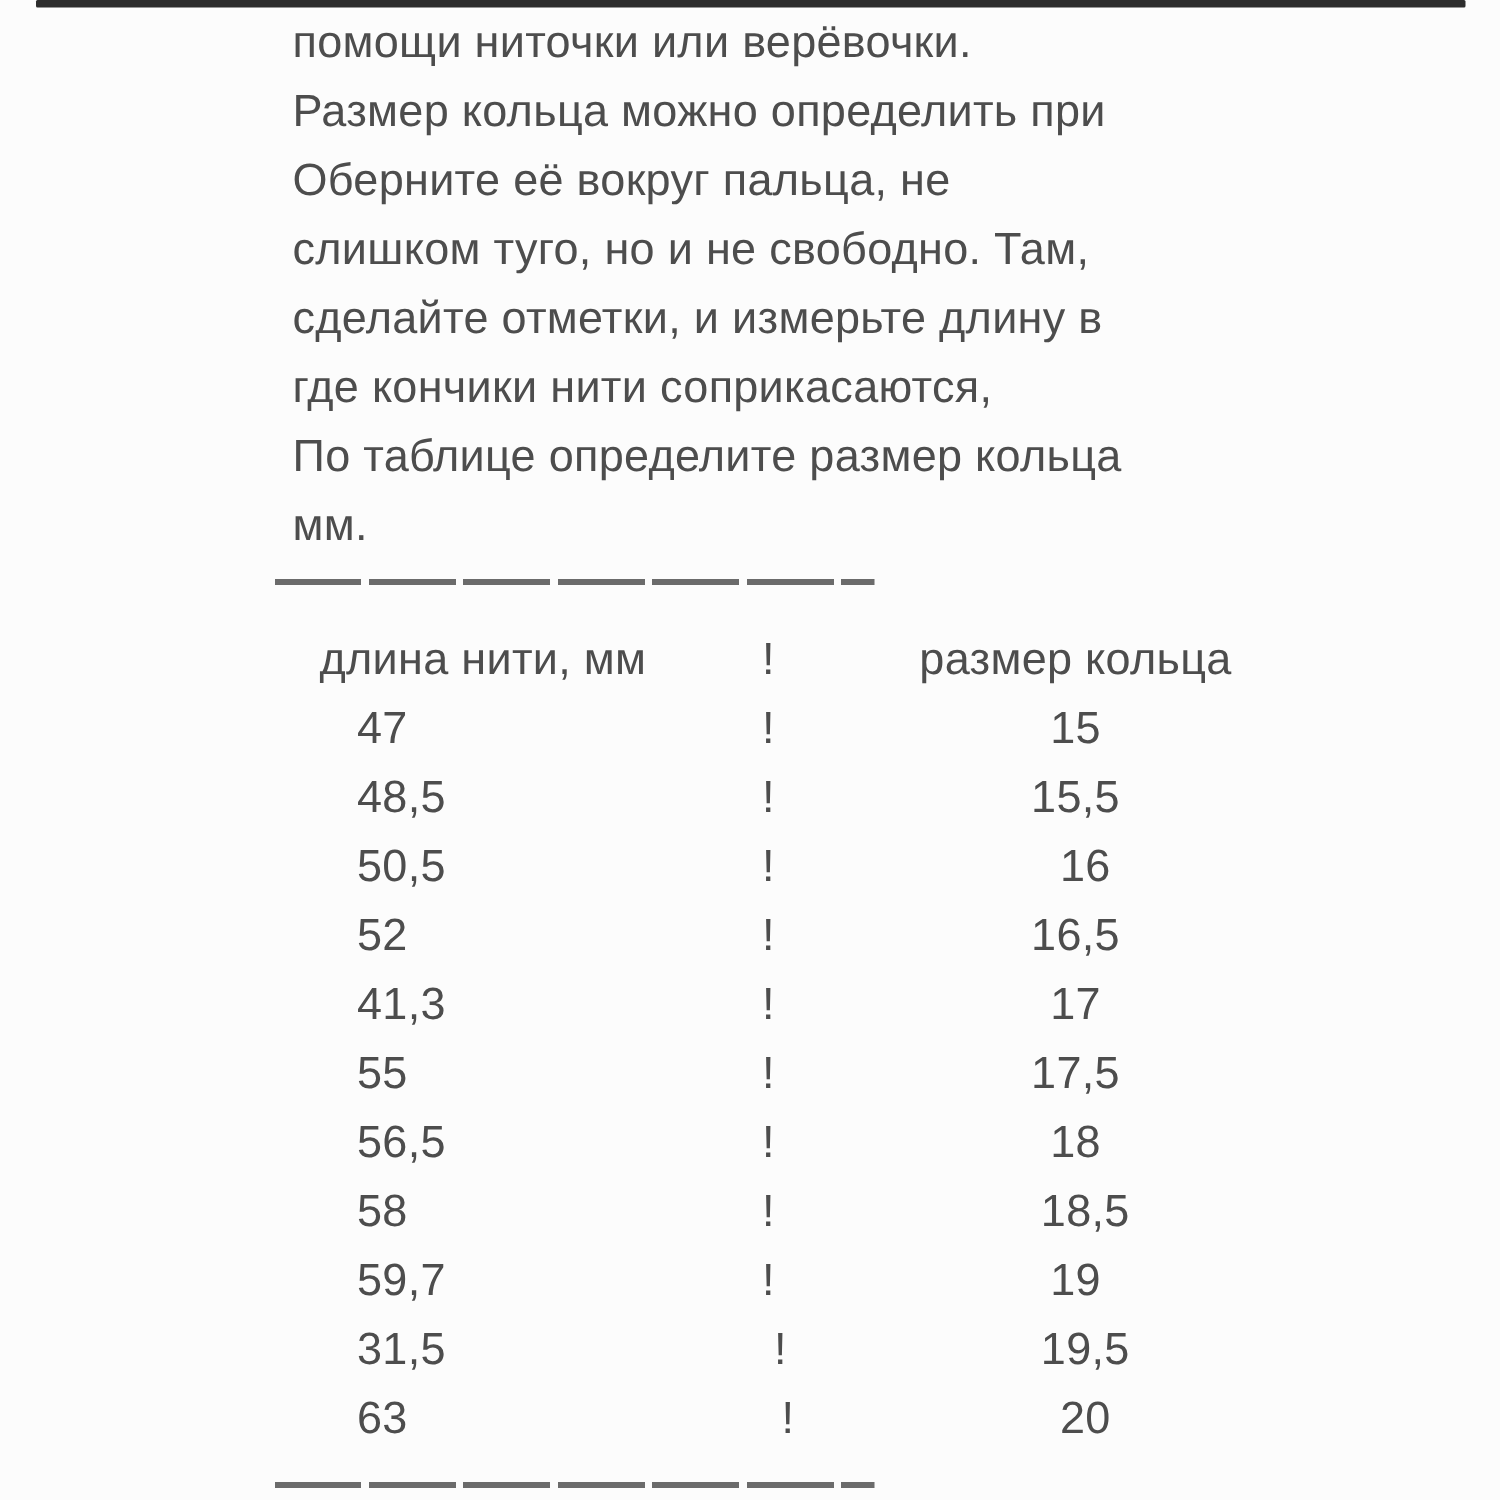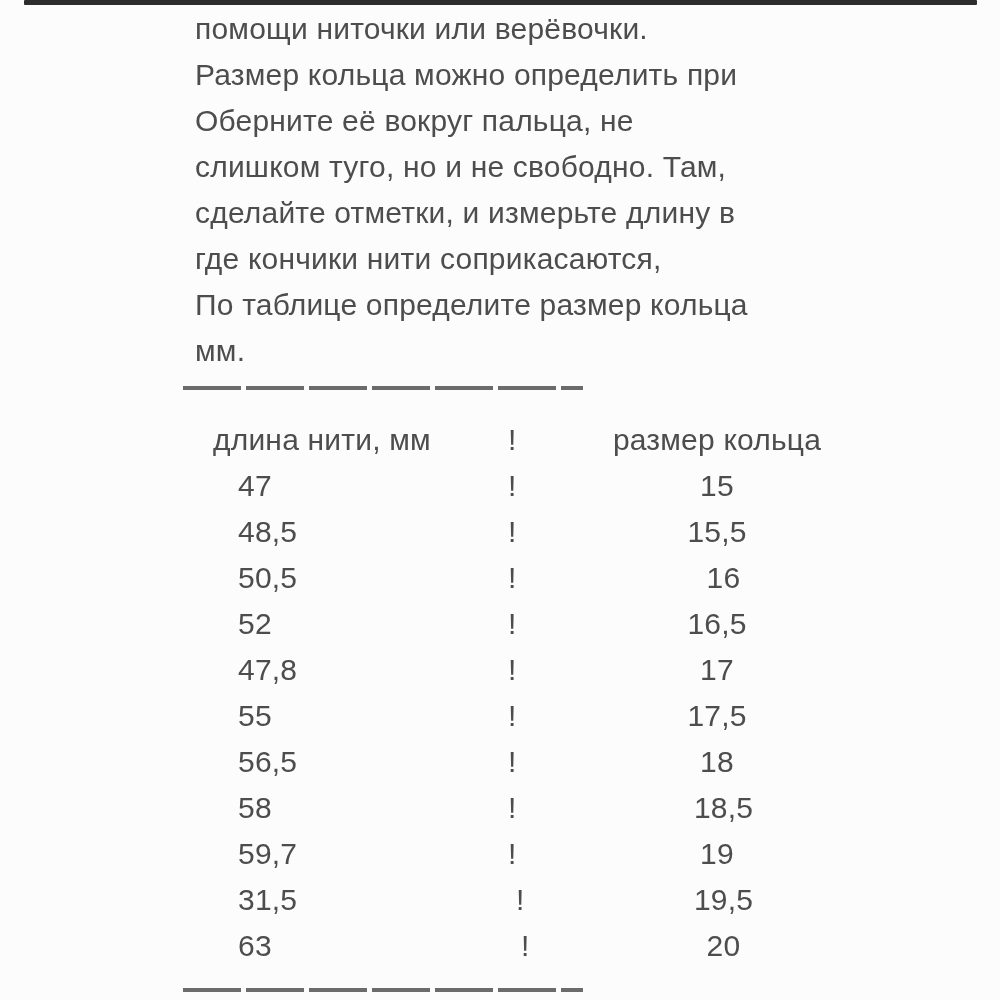--- a/index.html
+++ b/index.html
@@ -126,21 +126,21 @@
     <span class="c1">50,5</span>
     <span class="sep">!</span>
     <span class="c2">16</span>
   </div>
   <div class="t-row r4">
     <span class="c1">52</span>
     <span class="sep">!</span>
     <span class="c2">16,5</span>
   </div>
   <div class="t-row r5">
-    <span class="c1">47,8</span>
+    <span class="c1">41,3</span>
     <span class="sep">!</span>
     <span class="c2">17</span>
   </div>
   <div class="t-row r6">
     <span class="c1">55</span>
     <span class="sep">!</span>
     <span class="c2">17,5</span>
   </div>
   <div class="t-row r7">
     <span class="c1">56,5</span>

